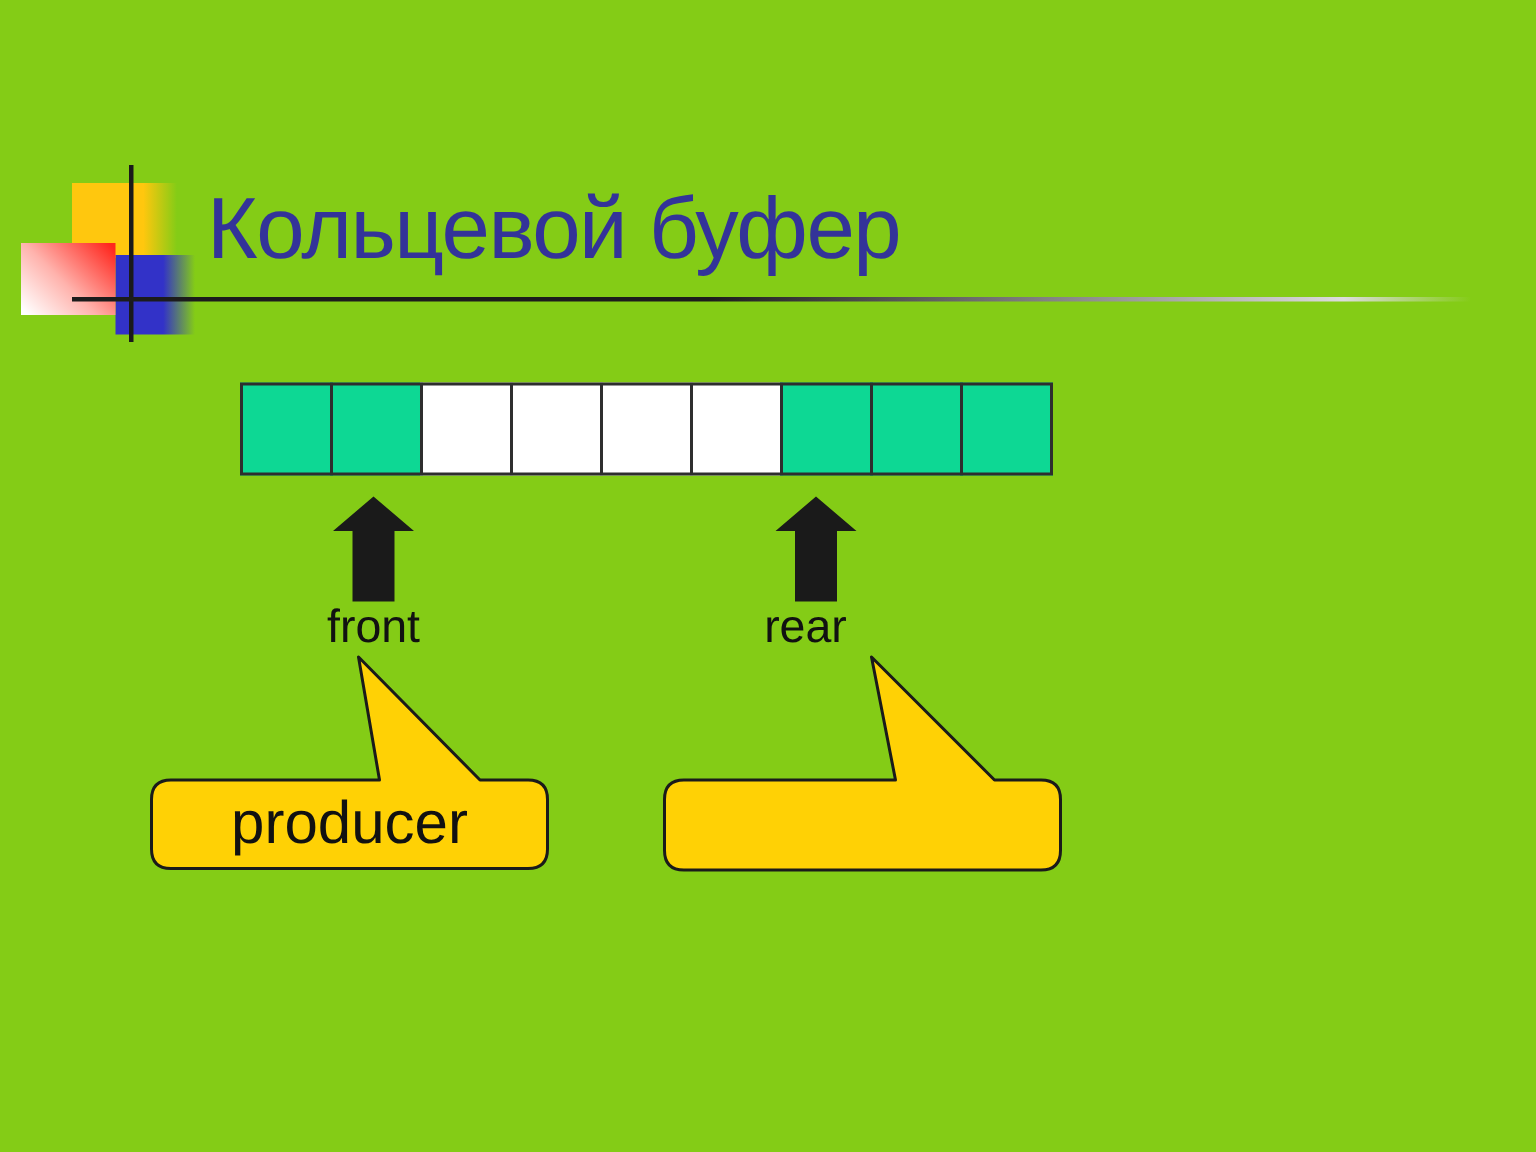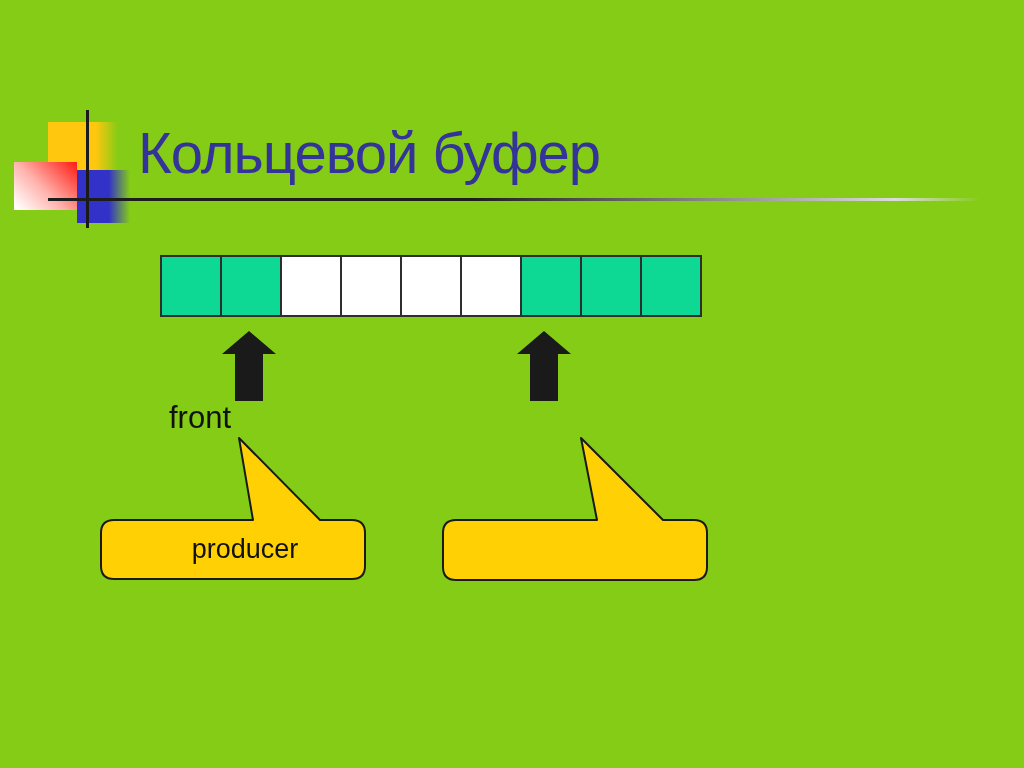--- a/index.html
+++ b/index.html
@@ -22,27 +22,27 @@
     letter-spacing:-1px;color:var(--title);white-space:nowrap;z-index:4;}
   
   .buffer-row{position:absolute;left:160px;top:255px;display:flex;z-index:4;}
   .cell{width:62px;height:62px;box-sizing:border-box;border:2px solid var(--cell-border);margin-left:-2px;}
   .cell:first-child{margin-left:0;}
   .cell.filled{background:var(--cell-filled);}
   .cell.empty{background:var(--cell-empty);}
   
   .arrow-svg{position:absolute;top:330px;width:58px;height:72px;z-index:4;}
   .arrow-path{fill:var(--arrow);}
-  .pointer-label{position:absolute;top:400px;width:160px;text-align:left;
+  .pointer-label{position:absolute;top:400px;width:160px;text-align:center;
     font-size:31px;color:#111;z-index:4;}
   
   .callout-svg{position:absolute;top:433px;width:272px;height:150px;z-index:4;}
   .callout-path{fill:var(--callout-fill);stroke:var(--callout-border);stroke-width:2;stroke-linejoin:round;}
   .callout-label{position:absolute;top:520px;height:59px;width:264px;display:flex;
-    align-items:center;justify-content:center;font-size:27px;color:#111;z-index:6;margin-left:12px;}
+    align-items:center;justify-content:center;font-size:40px;color:#111;z-index:6;}
 </style>
 </head>
 <body>
 
 <div class="slide">
 
   <div class="logo-yellow"></div>
   <div class="logo-blue"></div>
   <div class="logo-red"></div>
   <div class="vline"></div>
@@ -63,20 +63,21 @@
     </div>
 
   <svg class="arrow-svg" style="left:220px" viewBox="0 0 58 72">
     <polygon class="arrow-path" points="29,1 56,24 43,24 43,71 15,71 15,24 2,24"></polygon>
   </svg>
   <div class="pointer-label" style="left:169px">front</div>
 
   <svg class="arrow-svg" style="left:515px" viewBox="0 0 58 72">
     <polygon class="arrow-path" points="29,1 56,24 43,24 43,71 15,71 15,24 2,24"></polygon>
   </svg>
+  <div class="pointer-label" style="left:457px">rear</div>
 
   <svg class="callout-svg" style="left:98px" viewBox="98 433 272 150">
     <path class="callout-path" d="M 114 520 L 253 520 L 239 438 L 320 520 L 352 520
       Q 365 520 365 533 L 365 566 Q 365 579 352 579 L 114 579
       Q 101 579 101 566 L 101 533 Q 101 520 114 520 Z"></path>
   </svg>
   <div class="callout-label" style="left:101px">producer</div>
 
   <svg class="callout-svg" style="left:440px" viewBox="440 433 272 150">
     <path class="callout-path" d="M 456 520 L 597 520 L 581 438 L 663 520 L 694 520

